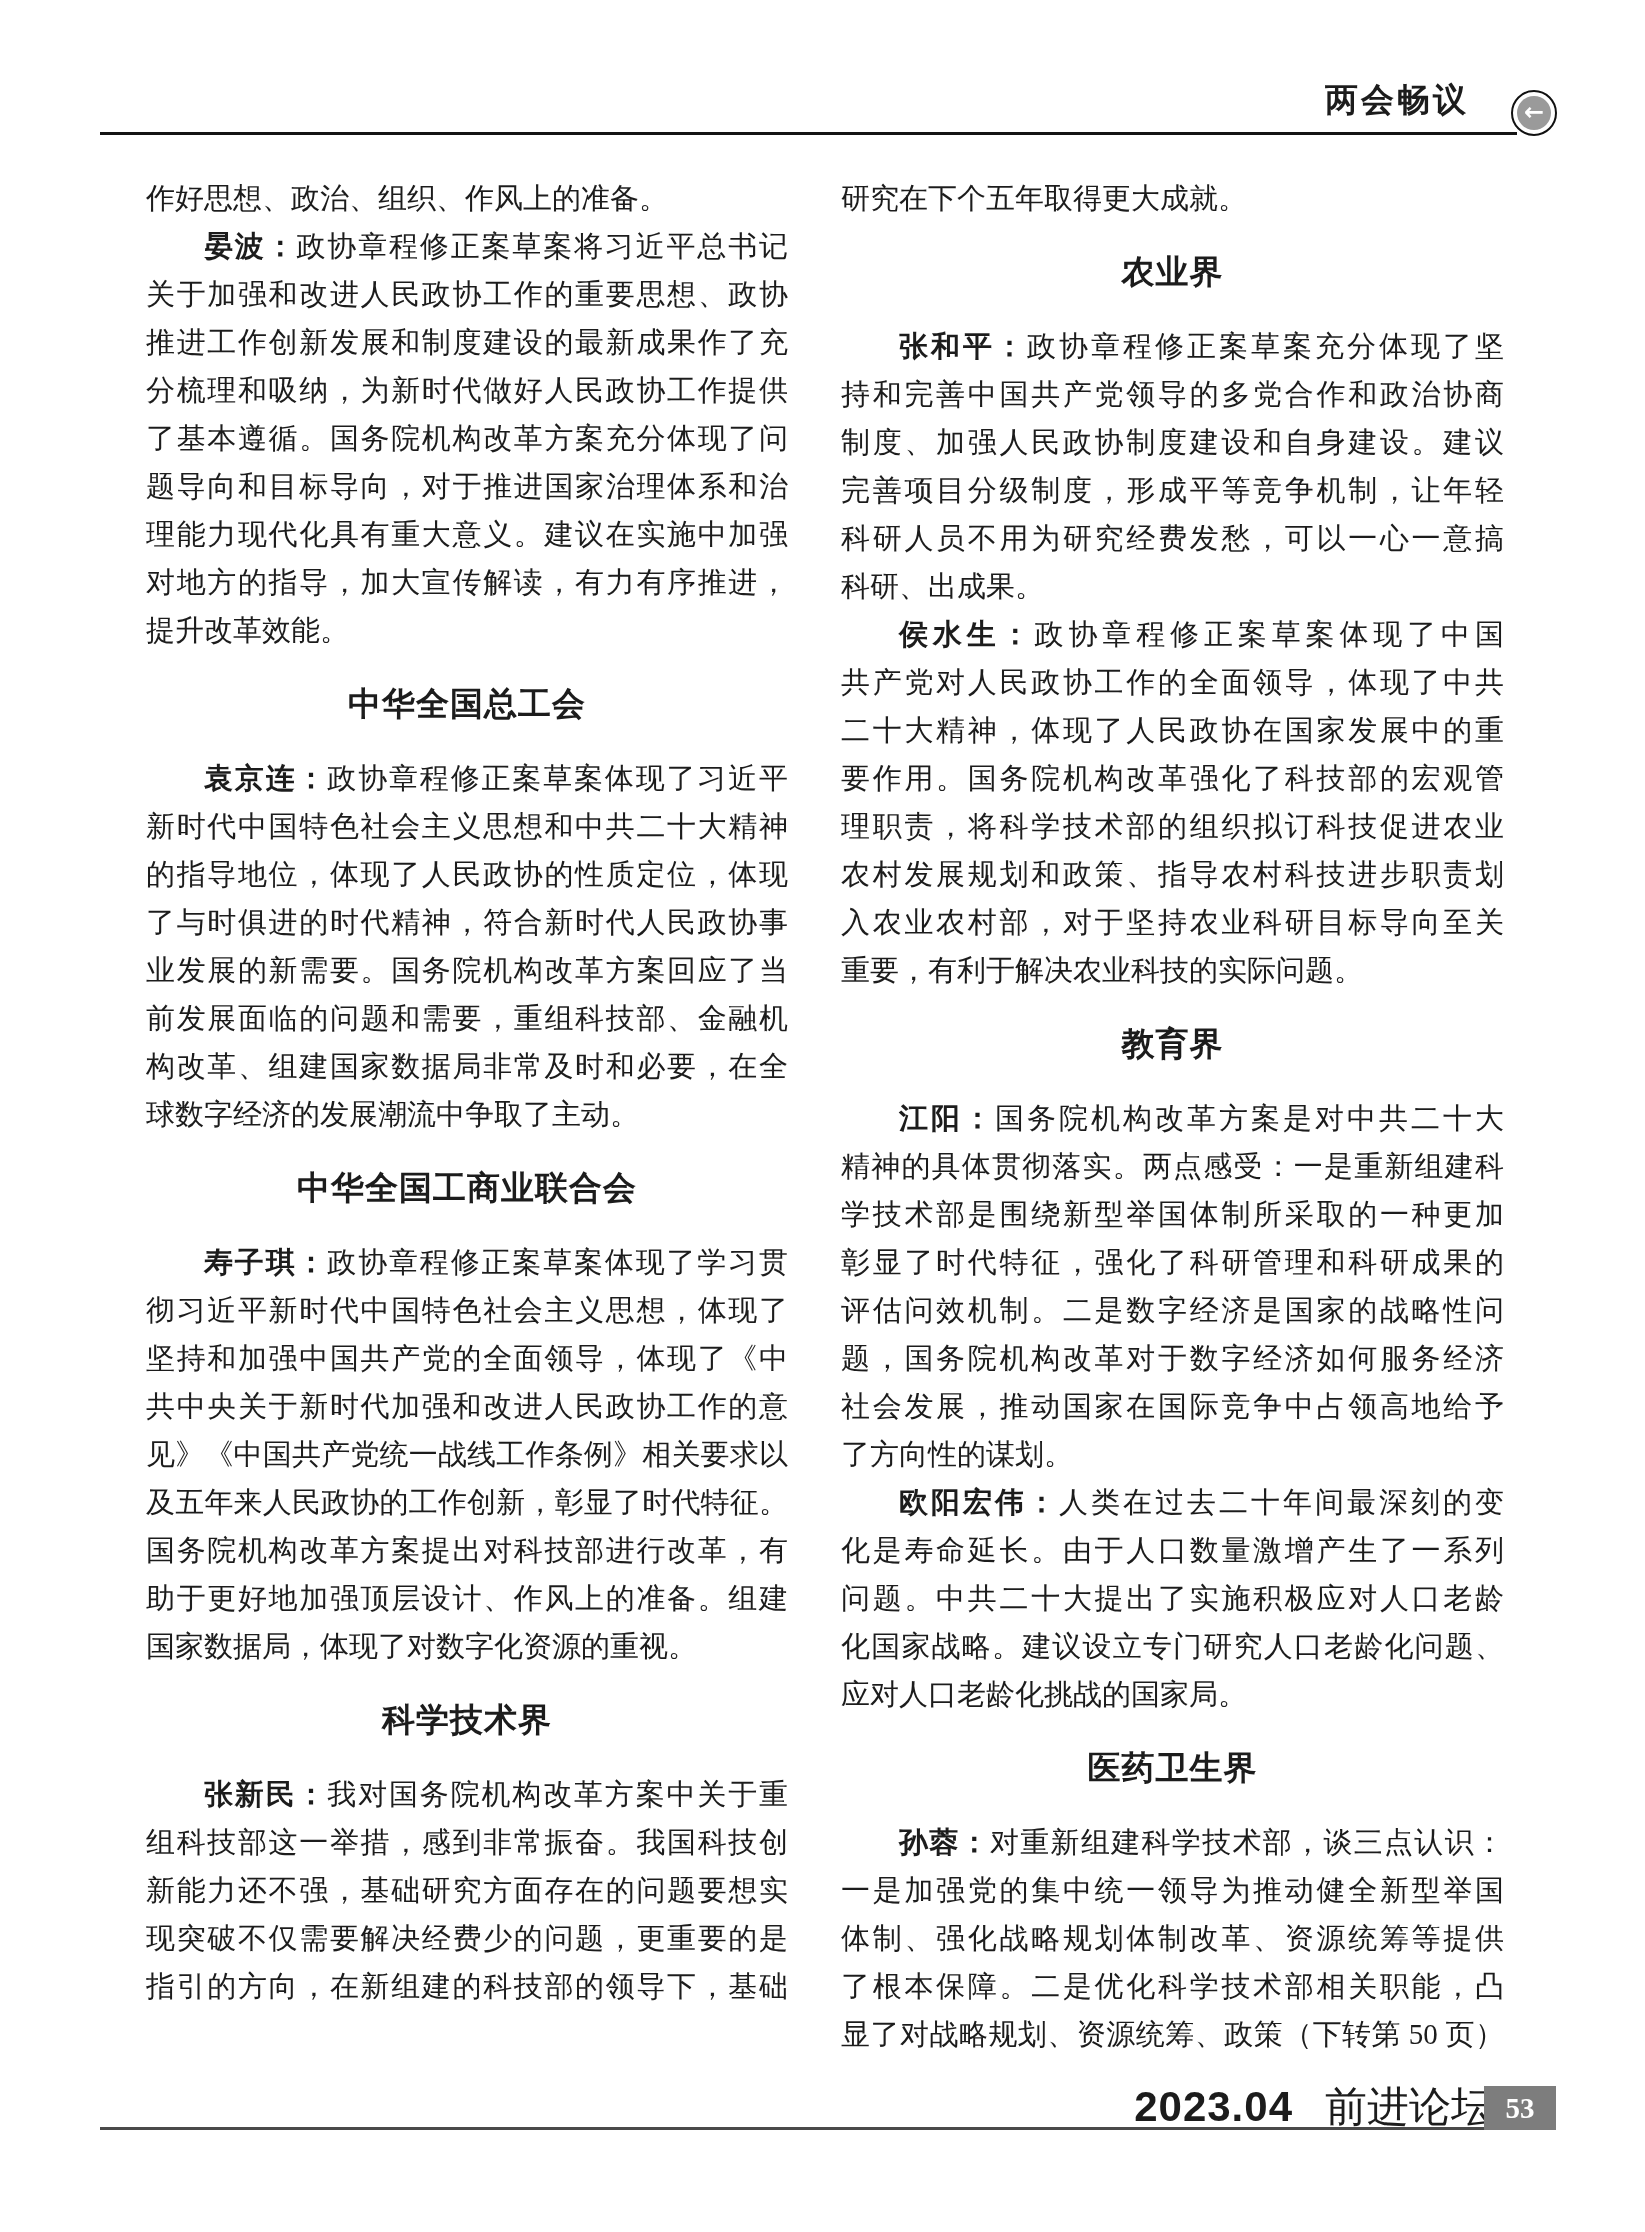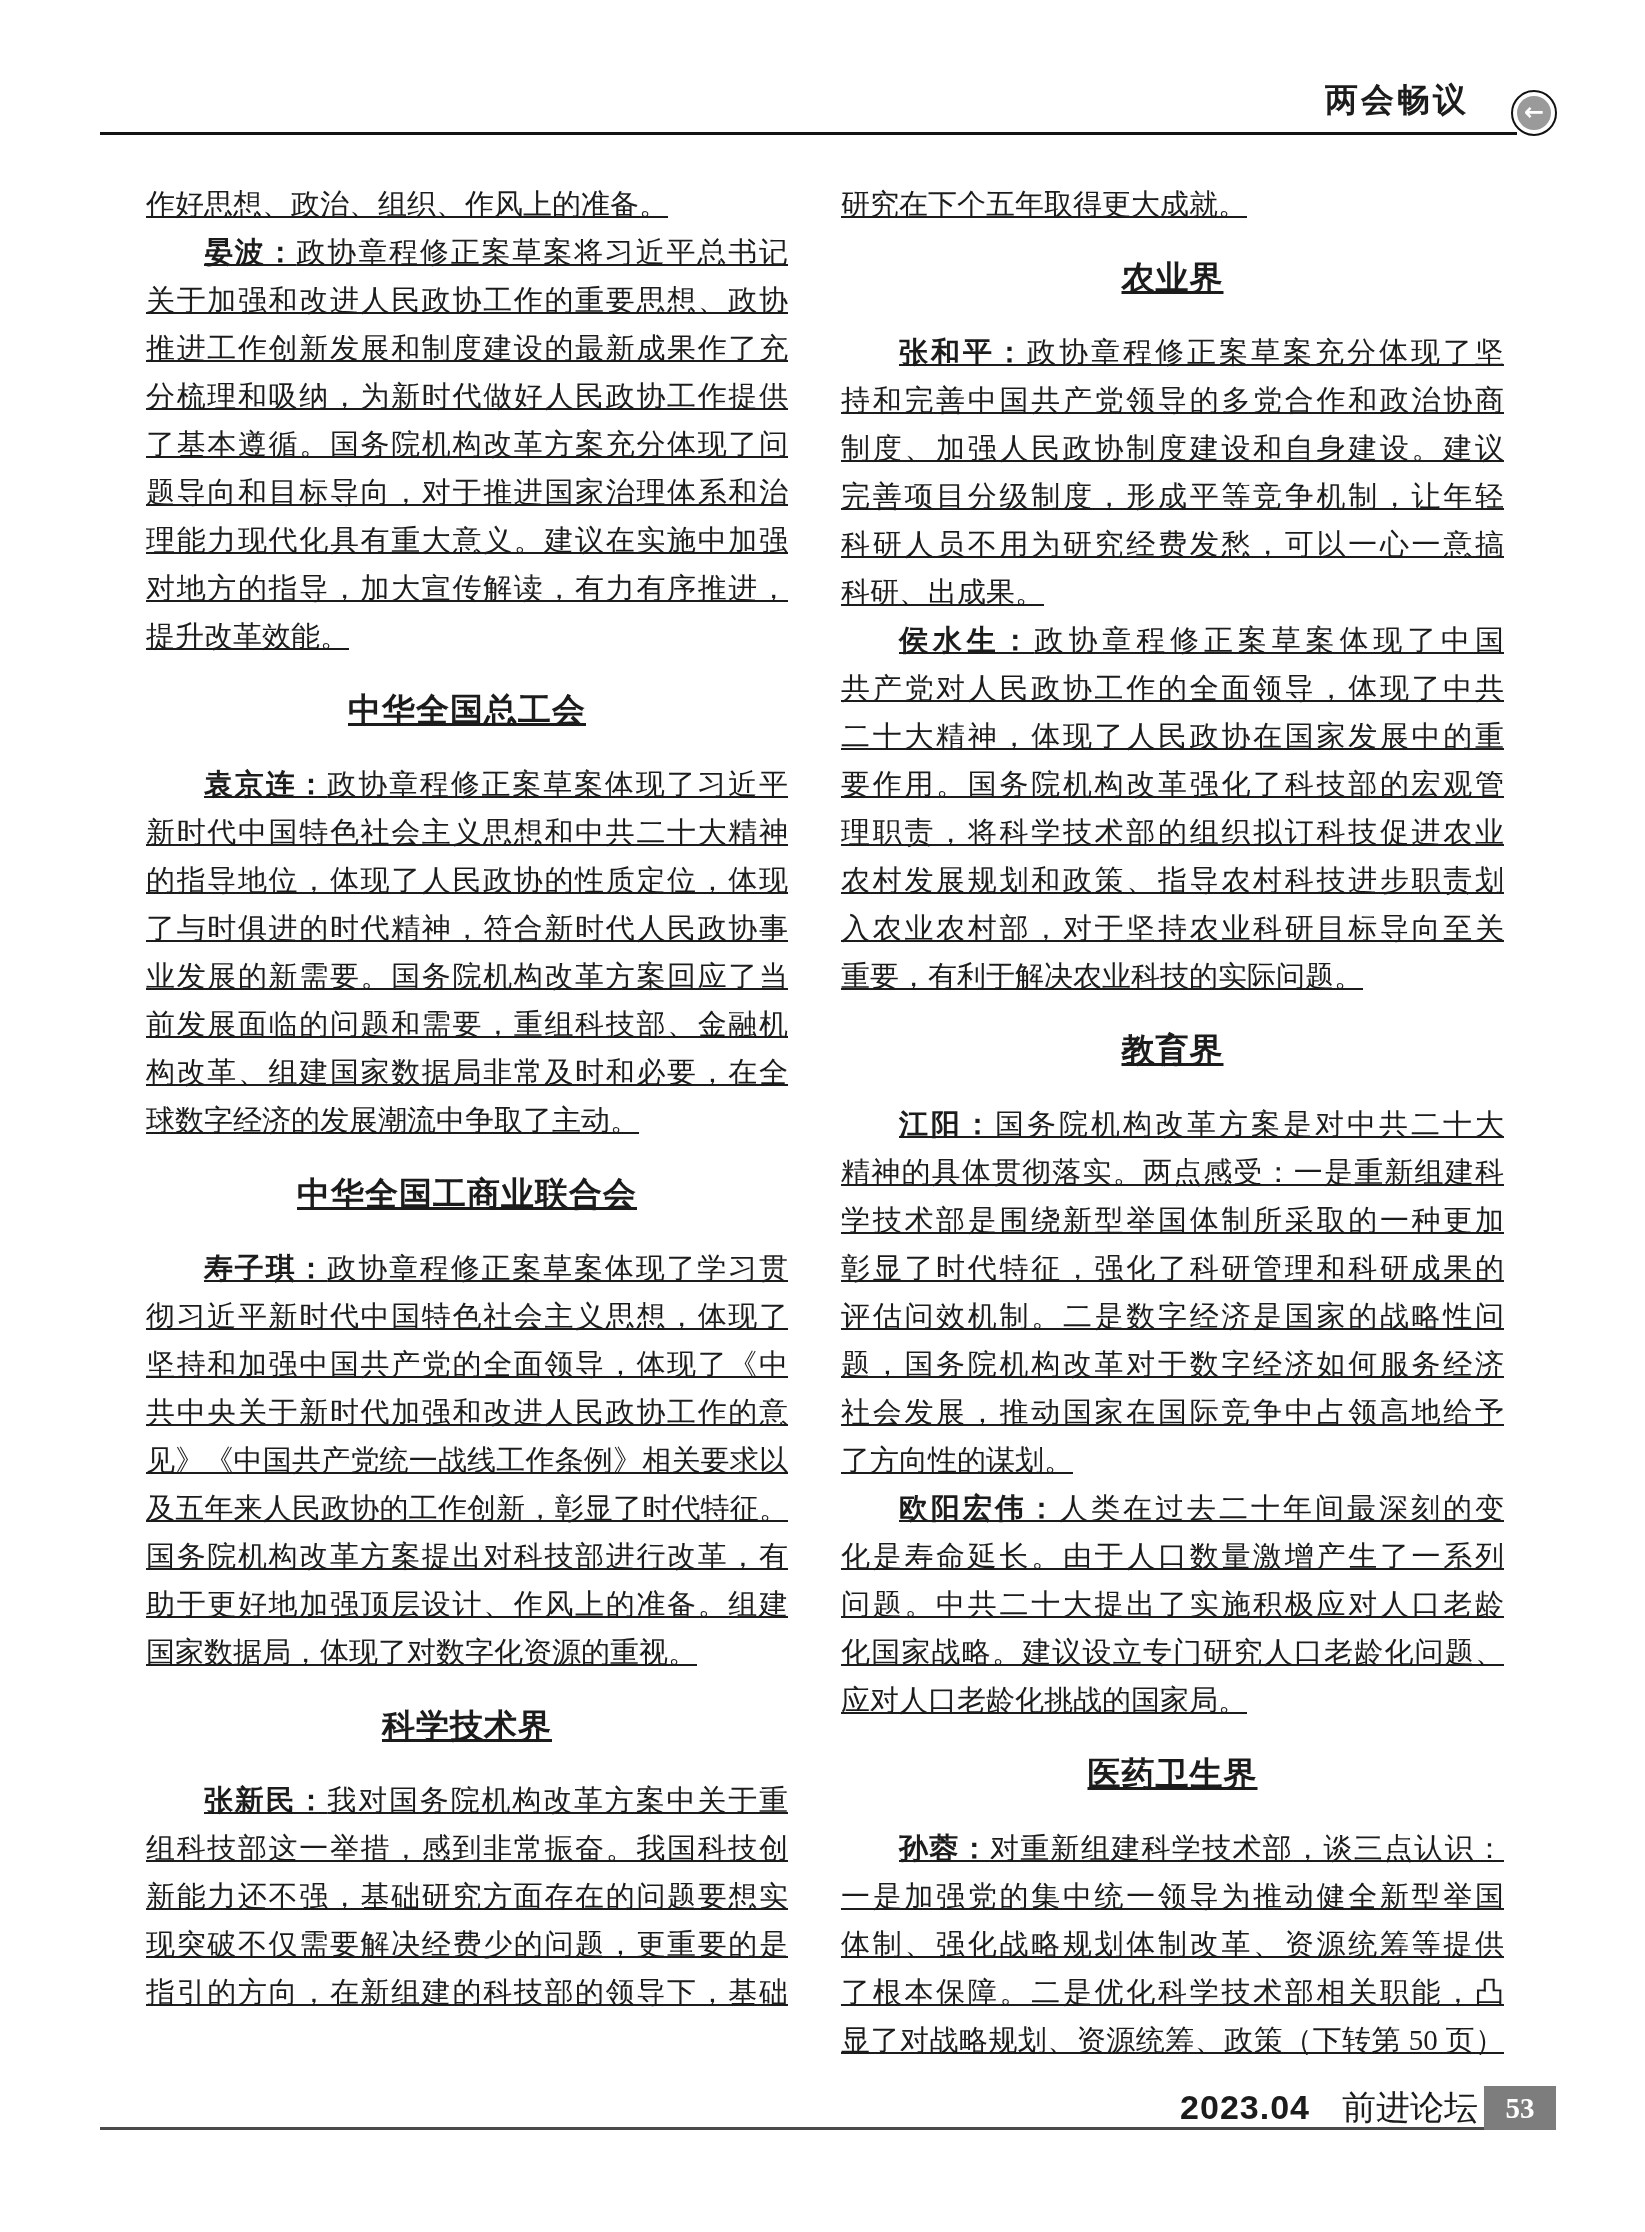--- a/index.html
+++ b/index.html
@@ -32,21 +32,21 @@
     display:flex;align-items:center;justify-content:center;
     font-family:"DejaVu Sans",sans-serif;
     font-size:24px;font-weight:bold;line-height:1;
     padding-bottom:2px;box-sizing:border-box;
   }
   .hrule{
     position:absolute;left:100px;top:132px;
     width:1417px;height:3px;background:#141414;
   }
   
-  .col{position:absolute;top:180px;text-decoration:underline;}
+  .col{position:absolute;top:174px;}
   .col-left{left:146px;width:642px;}
   .col-right{left:841px;width:663px;}
   .line{
     font-size:29px;
     height:48px;line-height:48px;
     text-align:justify;text-align-last:justify;
     overflow:hidden;
   }
   .line.last{text-align:left;text-align-last:auto;}
   .line.indent{text-indent:2em;}
@@ -59,22 +59,22 @@
     text-align:center;text-align-last:center;
     line-height:48px;margin:26px 0;
     letter-spacing:1px;
   }
   
   .frule{
     position:absolute;left:100px;top:2127px;
     width:1384px;height:3px;background:#4a4a4a;
   }
   .footer-text{
-    position:absolute;top:2087px;right:180px;
-    font-size:34px;line-height:40px;white-space:nowrap;
+    position:absolute;top:2087px;right:165px;
+    font-size:42px;line-height:40px;white-space:nowrap;
   }
   .footer-issue{
     font-family:"Liberation Sans","DejaVu Sans",sans-serif;
     font-weight:bold;letter-spacing:1px;
   }
   .footer-journal{margin-left:32px;}
   .pagebox{
     position:absolute;left:1484px;top:2086px;
     width:72px;height:44px;background:#7d7d7d;
     color:#ffffff;font-size:29px;font-weight:bold;

